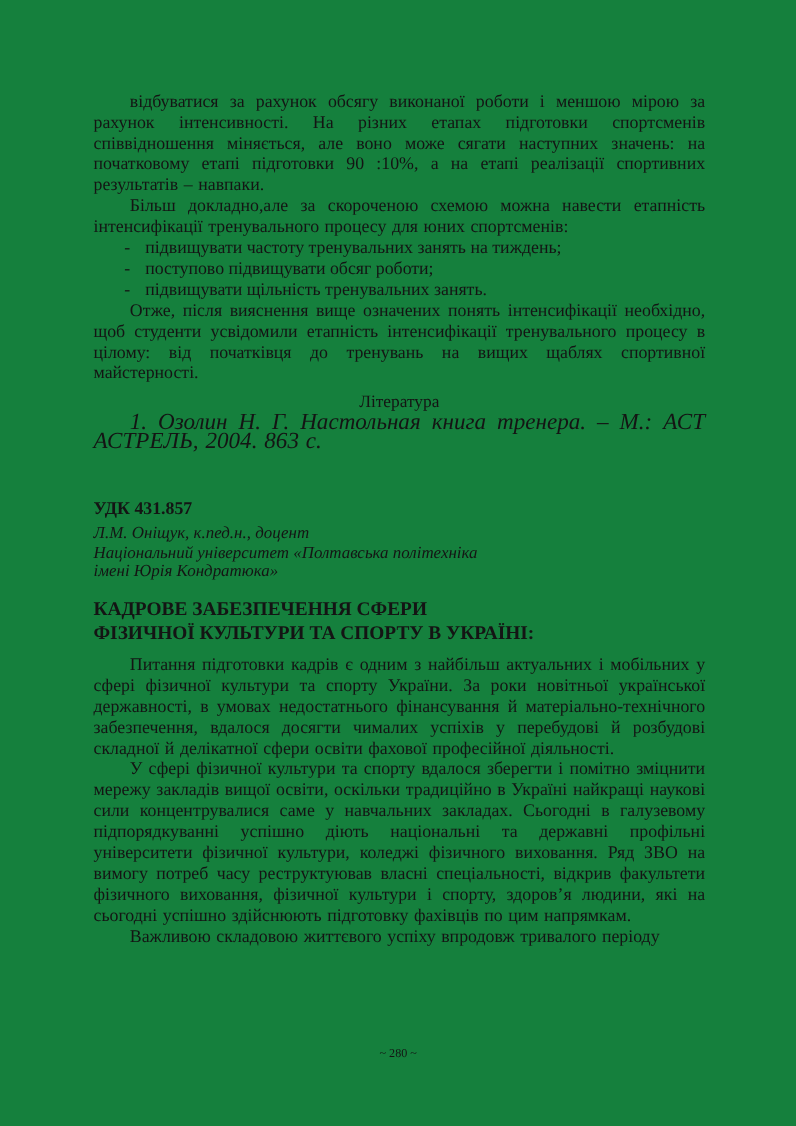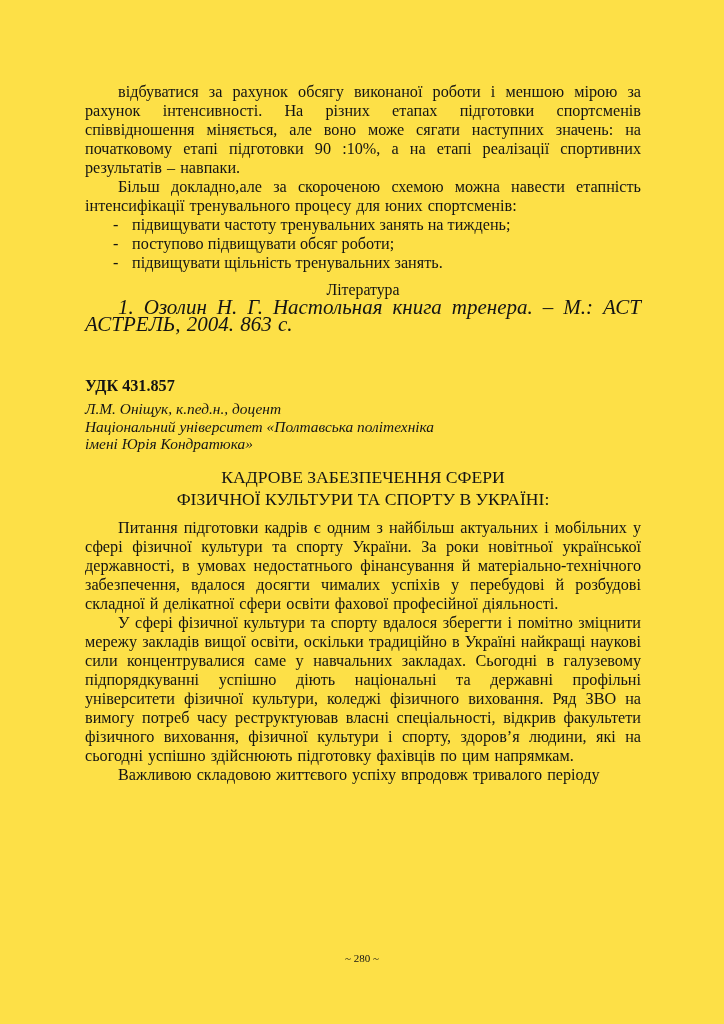--- a/index.html
+++ b/index.html
@@ -1,21 +1,21 @@
 <!DOCTYPE html>
 <html><head>
 <meta charset="utf-8">
 <style>
   html, body { margin: 0; padding: 0; background: #e8e8e8; }
   .page {
     position: relative;
     width: 724px;
     height: 1024px;
     margin: 0 auto;
-    background: #fde047;
+    background: #15803d;
     color: #141414;
     font-family: "Liberation Serif", "DejaVu Serif", serif;
     overflow: hidden;
   }
   .content {
     position: absolute;
     left: 85px;
     top: 83px;
     width: 556px;
   }
@@ -63,22 +63,22 @@
   }
   .authors {
     margin-top: 5px;
     text-align: left;
     font-style: italic;
     font-size: 15.4px;
     line-height: 17.4px;
   }
   .title {
     margin: 13px 0 0 0;
-    text-align: center;
-    font-weight: normal;
+    text-align: left;
+    font-weight: bold;
     font-size: 17.6px;
     line-height: 22.5px;
   }
   .first-after-title { margin-top: 8px; }
   .footer {
     position: absolute;
     left: 0;
     right: 0;
     top: 948px;
     text-align: center;
@@ -104,20 +104,21 @@
         <div class="list-item">
           <span class="marker">-</span>
           <span>поступово підвищувати обсяг роботи;</span>
         </div>
         <div class="list-item">
           <span class="marker">-</span>
           <span>підвищувати щільність тренувальних занять.</span>
         </div>
       </div>
 
+      <p class="body-par">Отже, після вияснення вище означених понять інтенсифікації необхідно, щоб студенти усвідомили етапність інтенсифікації тренувального процесу в цілому: від початківця до тренувань на вищих щаблях спортивної майстерності.</p>
 
       <div class="lit-heading">Література</div>
       <p class="ref">1. Озолин Н. Г. Настольная книга тренера. – М.: АСТ АСТРЕЛЬ, 2004. 863 с.</p>
     </section>
 
     <section>
       <div class="udc">УДК 431.857</div>
 
       <div class="authors">
         <div>Л.М. Оніщук, к.пед.н., доцент</div>

